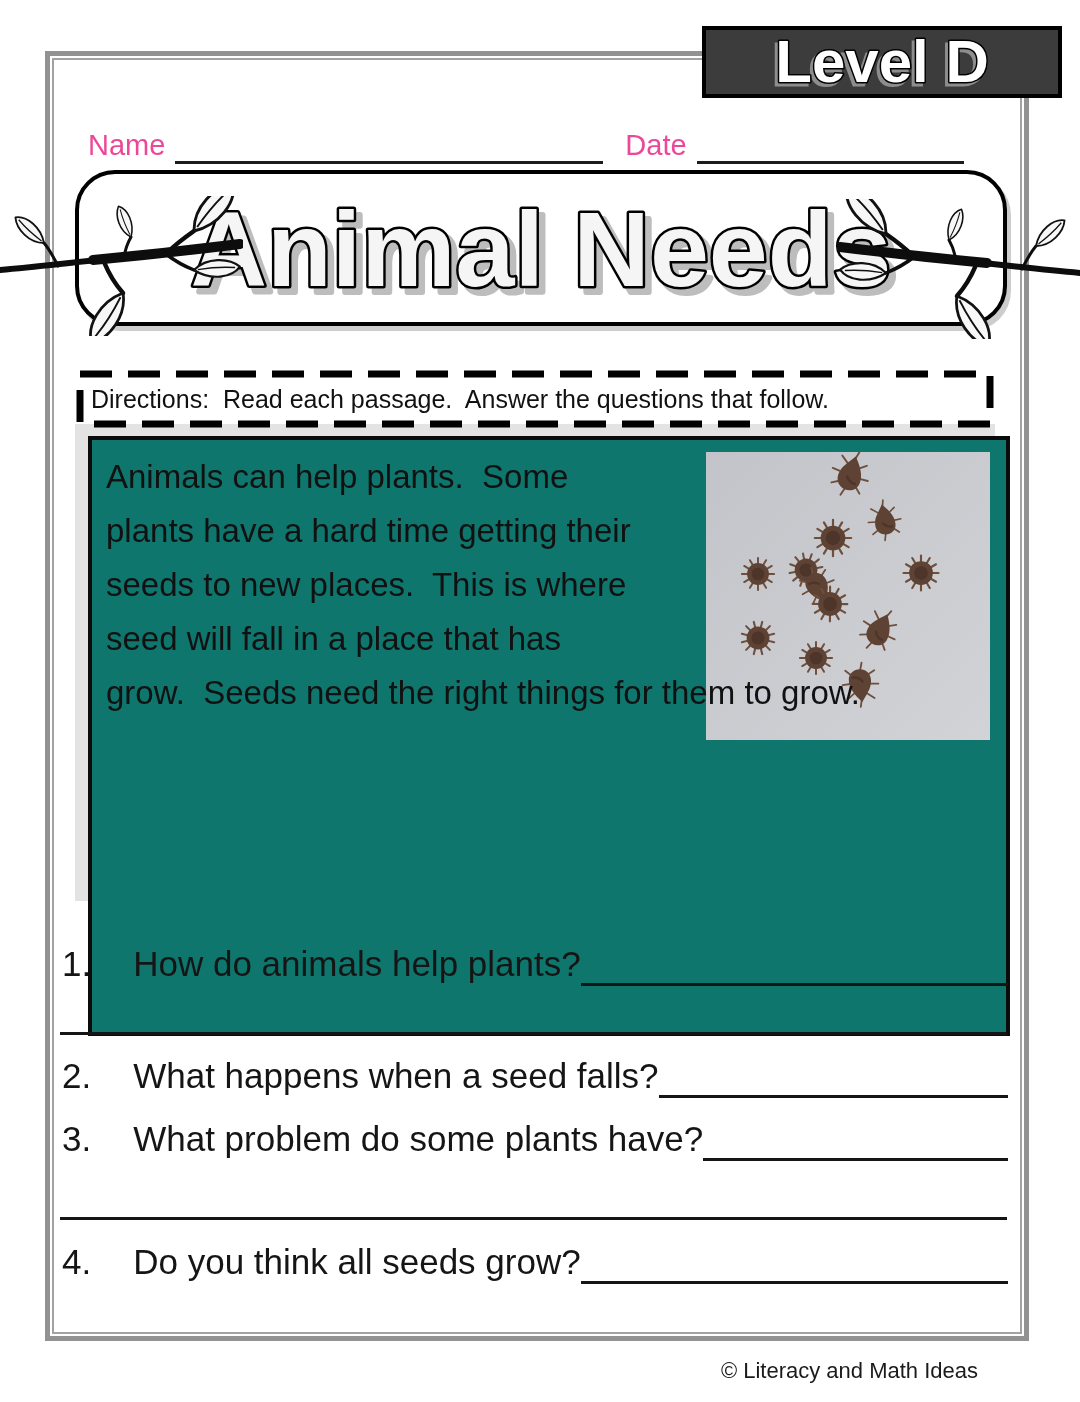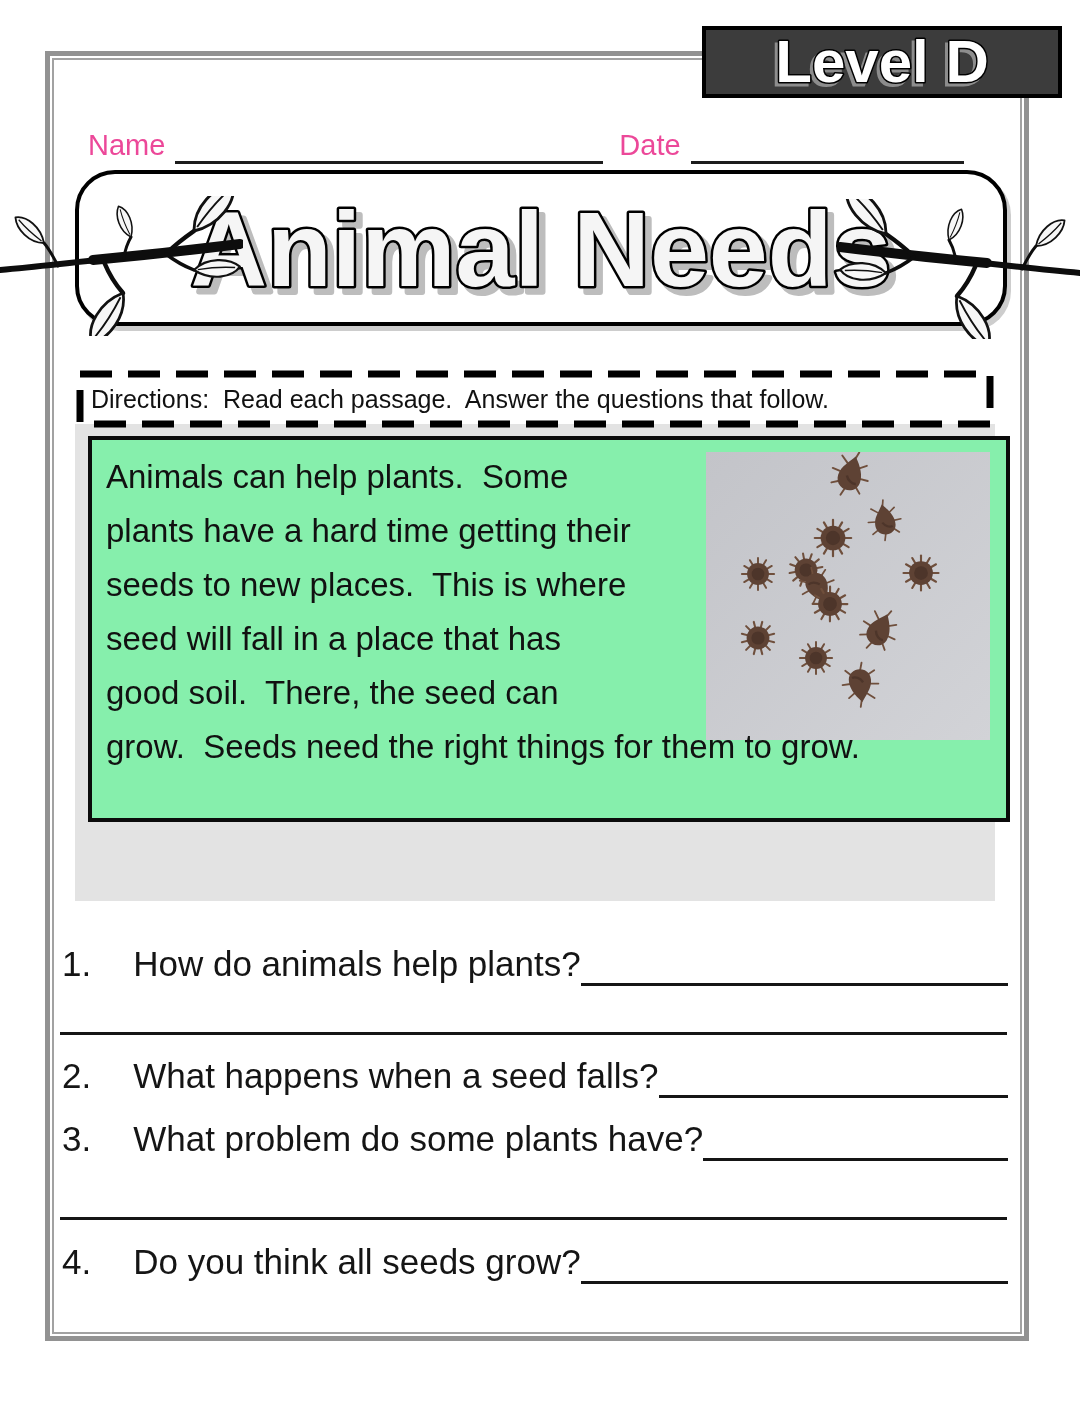--- a/index.html
+++ b/index.html
@@ -53,22 +53,22 @@
 
   
   .dirbox { position:absolute; left:75px; top:369px; width:920px; height:60px; z-index:2; }
   .dirbox svg { position:absolute; inset:0; }
   .dir-text { position:absolute; left:16px; top:50%; transform:translateY(-50%);
               font-size:25px; white-space:pre; color:#111; }
 
   
   .shadowrect { position:absolute; left:75px; top:424px; width:920px; height:477px;
                 background:#e3e3e3; }
-  .passagebox { position:absolute; left:88px; top:436px; width:922px; height:386px;
-                background:#86efac; border:4px solid #0b0b0b; box-sizing:border-box;
+  .passagebox { position:absolute; left:88px; top:436px; width:922px; height:600px;
+                background:#0f766e; border:4px solid #0b0b0b; box-sizing:border-box;
                 padding:10px 16px 0 14px; font-size:33px; line-height:54px; color:#111; }
   .photo { float:right; width:284px; height:288px; margin:2px 0 8px 12px; }
   .photo svg { display:block; }
   .pline { white-space:pre; height:54px; }
 
   
   .q-row { position:absolute; left:62px; width:946px; height:48px;
            display:flex; align-items:flex-end; font-size:35px; color:#151515; }
   .q-num  { margin-right:10px; line-height:44px; }
   .q-text { white-space:pre; line-height:44px;margin-left:32px; }
@@ -92,21 +92,21 @@
   <div class="badge">
     <svg width="344" height="64" viewBox="0 0 344 64">
       <text class="badge-shadow" x="169" y="55" text-anchor="middle">Level D</text>
       <text class="badge-main" x="172" y="52" text-anchor="middle">Level D</text>
     </svg>
   </div>
 
   <div class="namedate">
     <span class="nd-label">Name</span>
     <span class="nd-line" style="width:428px"></span>
-    <span class="nd-label" style="margin-left:16px">Date</span>
+    <span class="nd-label" style="margin-left:22px">Date</span>
     <span class="nd-line" style="flex:1"></span>
   </div>
 
   <div class="titlebox">
     <svg width="740" height="148" viewBox="0 0 740 148">
       <text class="title-shadow" x="376" y="118" text-anchor="middle">Animal Needs</text>
       <text class="title-main" x="370" y="112" text-anchor="middle">Animal Needs</text>
     </svg>
   </div>
 
@@ -207,21 +207,20 @@
         <use href="#bT" transform="translate(174,178) rotate(25) scale(1.15)"></use>
         <use href="#bR" transform="translate(52,186) rotate(45) scale(1.2)"></use>
         <use href="#bR" transform="translate(110,206) scale(1.15)"></use>
         <use href="#bT" transform="translate(154,233) rotate(172) scale(1.15)"></use>
       </svg>
     </div>
     <div class="pline">Animals can help plants.  Some</div>
     <div class="pline">plants have a hard time getting their</div>
     <div class="pline">seeds to new places.  This is where</div>
     <div class="pline">seed will fall in a place that has</div>
-    <div class="pline">good soil.  There, the seed can</div>
     <div class="pline">grow.  Seeds need the right things for them to grow.</div>
   </div>
 
   <div class="q-row" style="top:938px">
     <span class="q-num">1.</span>
     <span class="q-text">How do animals help plants?</span>
     <span class="q-line"></span>
   </div>
   <div class="cont-line" style="top:1032px"></div>
 
@@ -237,14 +236,15 @@
     <span class="q-line"></span>
   </div>
   <div class="cont-line" style="top:1217px"></div>
 
   <div class="q-row" style="top:1236px">
     <span class="q-num">4.</span>
     <span class="q-text">Do you think all seeds grow?</span>
     <span class="q-line"></span>
   </div>
 
+  <div class="footer">© Literacy and Math Ideas</div>
 
 </div>
 
 </body></html>

